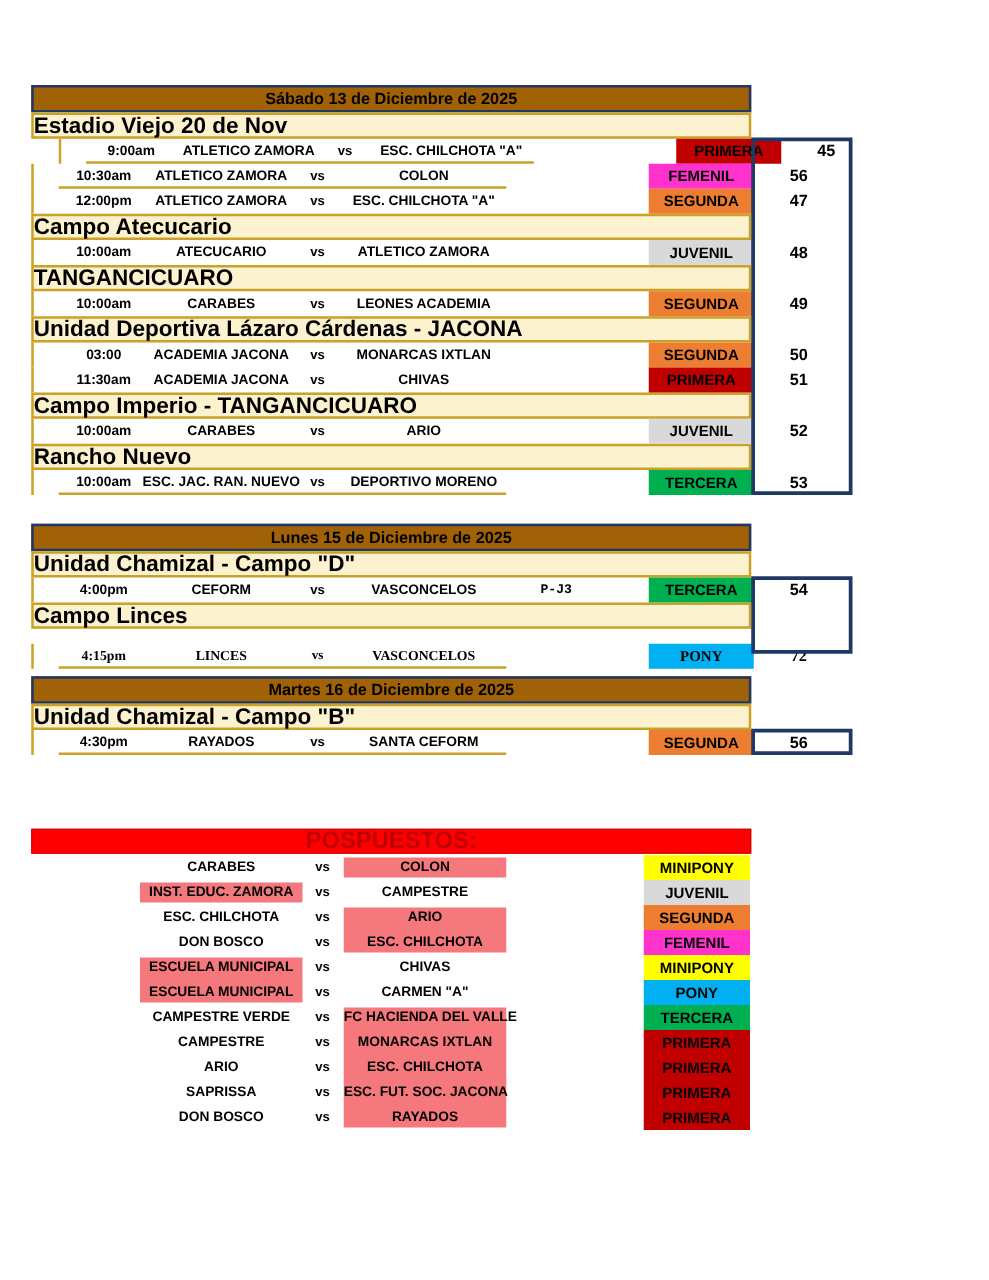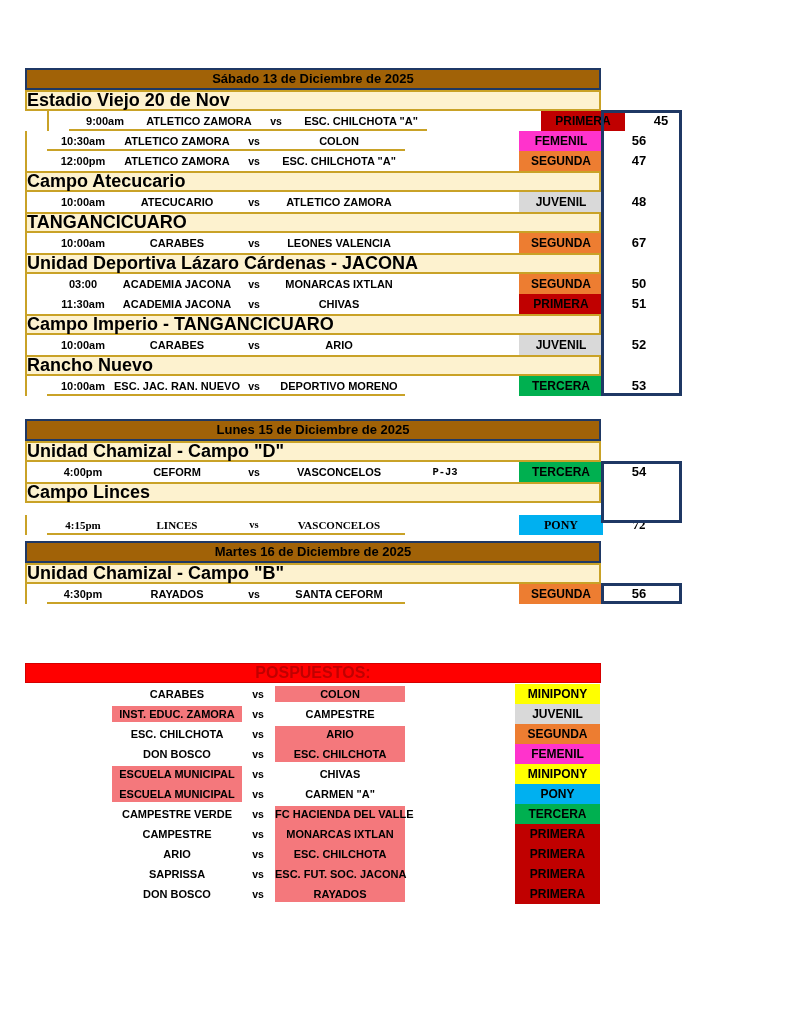--- a/index.html
+++ b/index.html
@@ -20,21 +20,21 @@
   .c-note{left:385px;width:66px;font-size:10.5px;font-family:Liberation Mono, monospace;}
   .c-badge{left:492px;width:84px;font-size:12px;}
   .c-num{left:577px;width:70px;font-size:13px;}
   .row-underline{position:absolute;left:20px;width:358px;bottom:0;height:2px;background:#C9A227;z-index:2;}
   .bracket{position:absolute;left:601px;width:81px;box-sizing:border-box;
         border:3px solid #1F3864;background:transparent;z-index:3;}
   .b1{top:110px;height:286px;}
   .b2{top:461px;height:62px;}
   .b3{top:583px;height:21px;}
   .postponed-header{position:absolute;left:25px;top:663px;width:576px;height:20px;box-sizing:border-box;
-        background:#FF0000;border:1px solid #D40000;color:#C00000;text-align:center;line-height:18px;font-size:16px;}
+        background:#FF0000;border:1px solid #D40000;color:#C00000;text-align:center;line-height:18px;font-size:19px;}
   .p-row{position:absolute;left:25px;width:576px;height:20px;}
   .p-home{left:87px;width:130px;}
   .p-vs{left:218px;width:30px;font-size:10.5px;}
   .p-away{left:250px;width:130px;}
   .p-badge{left:490px;width:85px;font-size:12px;}
   .hl-home{position:absolute;left:87px;width:130px;background:#F4787C;z-index:0;}
   .hl-away{position:absolute;left:250px;width:130px;background:#F4787C;z-index:0;}
 </style>
 </head>
 <body>
@@ -76,23 +76,23 @@
         <div class="cell c-vs">vs</div>
         <div class="cell c-away">ATLETICO ZAMORA</div>
         <div class="cell c-badge" style="background: rgb(217, 217, 217);">JUVENIL</div>
         <div class="cell c-num">48</div>
       </div>
       <div class="venue-header" style="top: 212px;">TANGANCICUARO</div>
       <div class="match-row" style="top: 233px;">
         <div class="cell c-time">10:00am</div>
         <div class="cell c-home">CARABES</div>
         <div class="cell c-vs">vs</div>
-        <div class="cell c-away">LEONES VALENCIA</div>
-        <div class="cell c-badge" style="background: rgb(237, 125, 49);">SEGUNDA</div>
-        <div class="cell c-num">67</div>
+        <div class="cell c-away">LEONES ACADEMIA</div>
+        <div class="cell c-badge" style="background: rgb(237, 125, 49);">SEGUNDA</div>
+        <div class="cell c-num">49</div>
       </div>
       <div class="venue-header" style="top: 253px;">Unidad Deportiva Lázaro Cárdenas - JACONA</div>
       <div class="match-row" style="top: 274px;">
         <div class="cell c-time">03:00</div>
         <div class="cell c-home">ACADEMIA JACONA</div>
         <div class="cell c-vs">vs</div>
         <div class="cell c-away">MONARCAS IXTLAN</div>
         <div class="cell c-badge" style="background: rgb(237, 125, 49);">SEGUNDA</div>
         <div class="cell c-num">50</div>
       </div>

